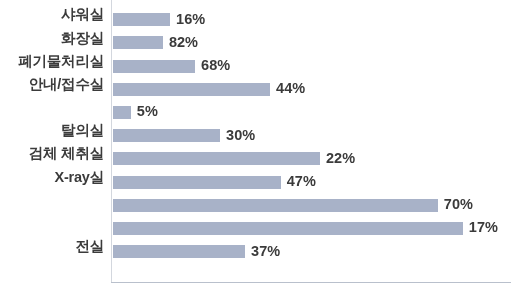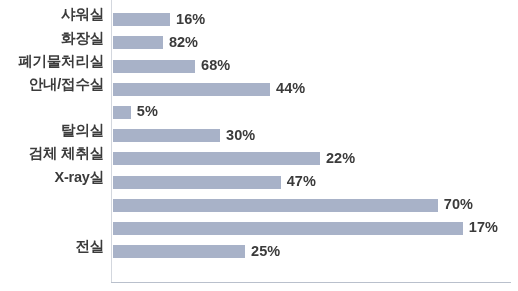--- a/index.html
+++ b/index.html
@@ -158,18 +158,18 @@
         <div class="row">
           <div class="bar-wrap">
             <div class="bar" style="width: 349.86px; background: rgb(168, 178, 200);"></div>
             <div class="value-label">17%</div>
           </div>
         </div>
         <div class="row">
           <div class="cat-label">전실</div>
           <div class="bar-wrap">
             <div class="bar" style="width: 132.09px; background: rgb(168, 178, 200);"></div>
-            <div class="value-label">25%</div>
+            <div class="value-label">37%</div>
           </div>
         </div>
       </div>
   </div>
 </div>
 
 </body></html>

